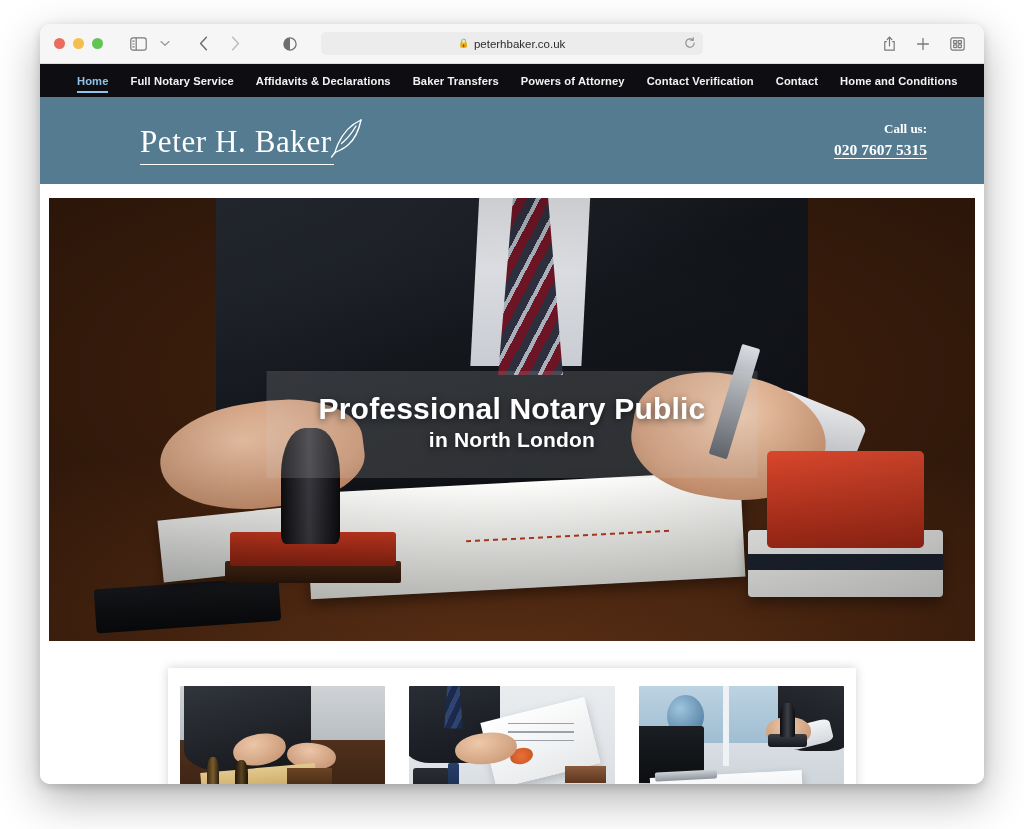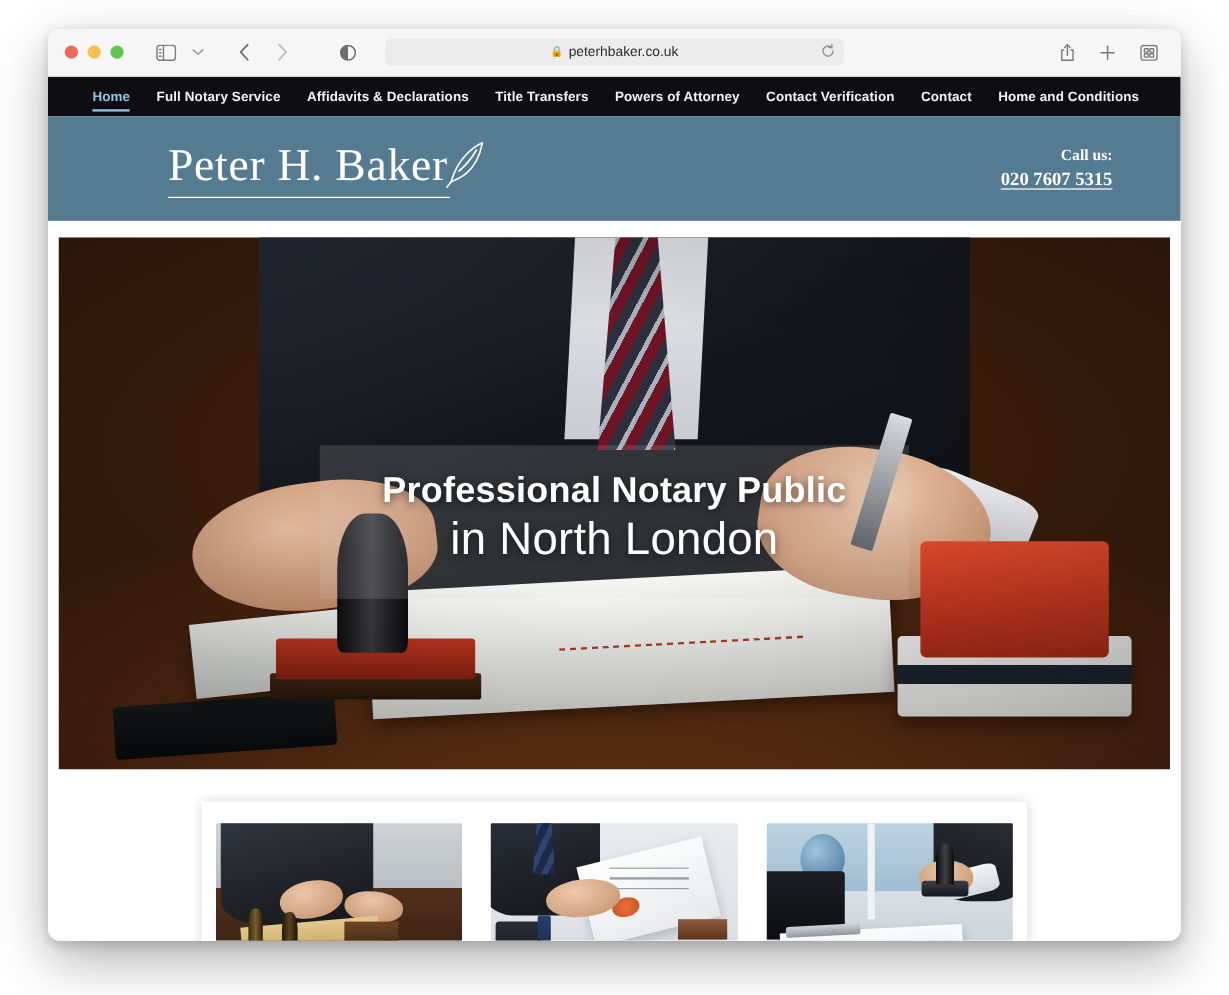--- a/index.html
+++ b/index.html
@@ -128,21 +128,21 @@
     justify-content: space-between;
     padding: 0 57px 0 100px;
   }
   .logo {
     display: flex;
     align-items: flex-end;
     position: relative;
   }
   .logo-text {
     font-family: "Liberation Serif", serif;
-    font-size: 38px;
+    font-size: 31px;
     color: #ffffff;
     letter-spacing: .6px;
     line-height: 1;
     padding-bottom: 7px;
     border-bottom: 1.6px solid #ffffff;
     padding-right: 2px;
   }
   .quill { margin-left: -4px; margin-bottom: 2px; }
 
   .call-block { text-align: right; line-height: 1.45; font-family: Liberation Serif, serif; }
@@ -290,21 +290,21 @@
     padding: 20px 52px 24px;
     text-align: center;
     white-space: nowrap;
   }
   .hero-line1 {
     font-size: 30px; font-weight: 700; color: #ffffff;
     letter-spacing: .2px; line-height: 1.22;
     text-shadow: 0 2px 7px rgba(0,0,0,.55);
   }
   .hero-line2 {
-    font-size: 38px; font-weight: 400; color: #ffffff;
+    font-size: 21px; font-weight: 700; color: #ffffff;
     letter-spacing: .2px; line-height: 1.25;
     text-shadow: 0 2px 7px rgba(0,0,0,.55);
   }
 
   
   .cards-strip {
     position: absolute;
     left: 0; right: 0; top: 604px;
     display: flex;
     justify-content: center;
@@ -480,21 +480,21 @@
       </span>
     </div>
   </div>
 
   <div class="page">
 
     <nav class="site-nav">
       <a class="nav-item active">Home</a>
       <a class="nav-item">Full Notary Service</a>
       <a class="nav-item">Affidavits &amp; Declarations</a>
-      <a class="nav-item">Title Transfers</a>
+      <a class="nav-item">Baker Transfers</a>
       <a class="nav-item">Powers of Attorney</a>
       <a class="nav-item">Contact Verification</a>
       <a class="nav-item">Contact</a>
       <a class="nav-item">Home and Conditions</a>
     </nav>
 
     <header class="site-header">
       <div class="logo">
         <span class="logo-text">Peter H. Baker</span>
         <span class="quill">

